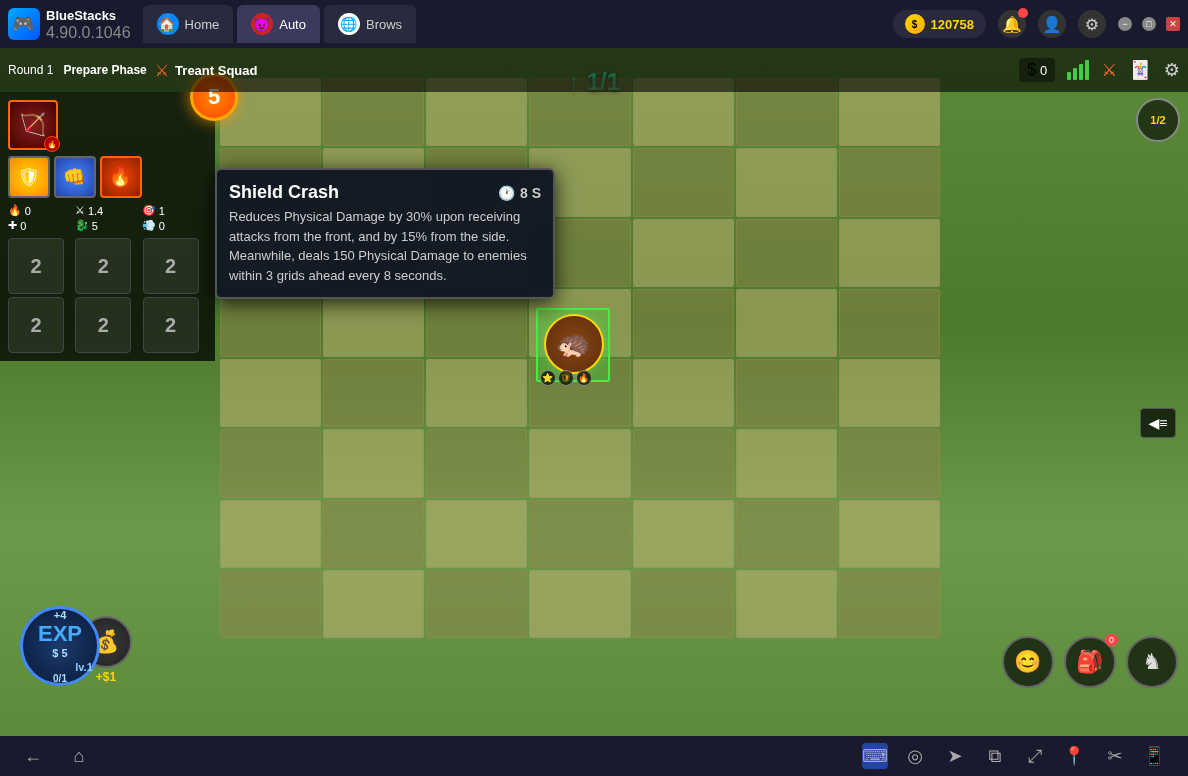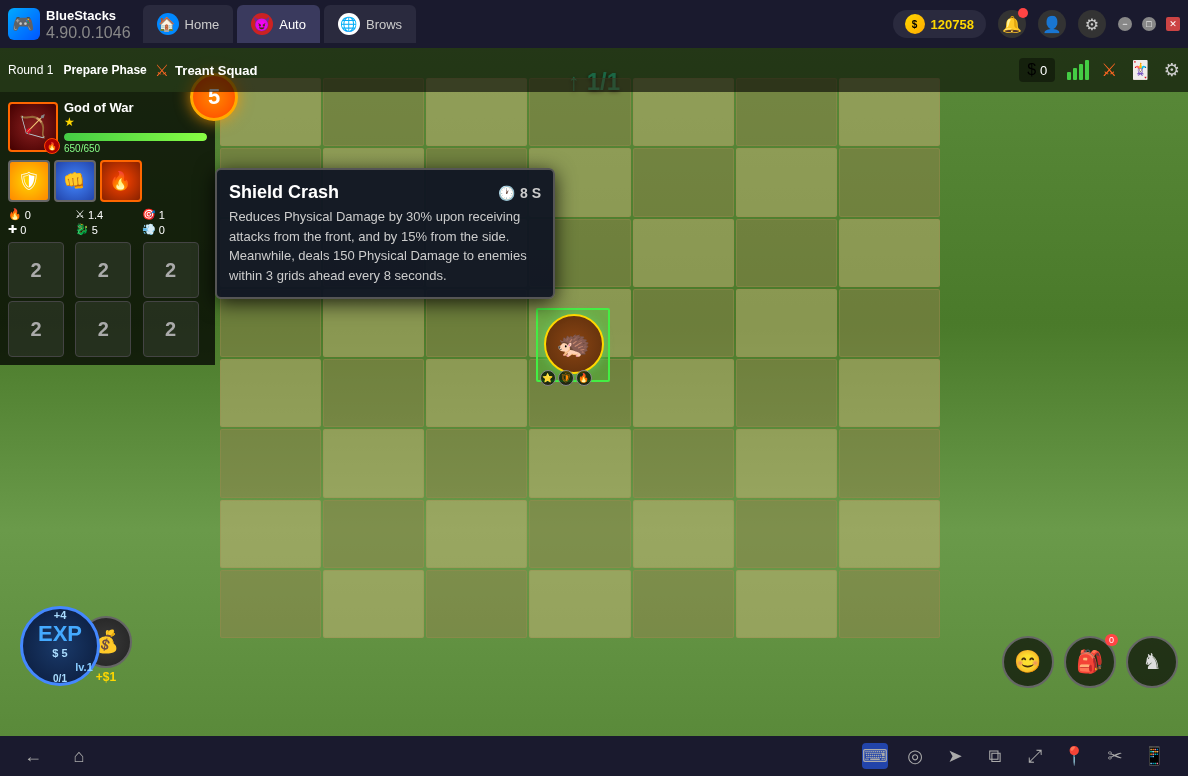--- a/index.html
+++ b/index.html
@@ -403,28 +403,20 @@
 
       <span style="color:#ccc;font-size:18px;">⚙</span>
     </div>
   </div>
 
   <div class="left-panel" style="top:44px;">
     <div class="char-name-row">
       <div class="char-portrait">
         🏹
         <div class="char-portrait-badge">🔥</div>
-      </div>
-      <div class="char-info">
-        <div class="char-title">God of War</div>
-        <div class="char-stars">★</div>
-        <div class="char-hp-bar">
-          <div class="char-hp-fill" style="width:100%;"></div>
-        </div>
-        <div class="char-hp-text">650/650</div>
       </div>
     </div>
 
     <div class="ability-row">
       <div class="ability-icon shield">🛡</div>
       <div class="ability-icon fist">👊</div>
       <div class="ability-icon flame">🔥</div>
     </div>
 
     <div class="stats-row">
@@ -560,20 +552,28 @@
       <div style="width:74px;height:74px;background:rgba(50,220,50,0.3);border:2px solid #44ee44;border-radius:2px;position:absolute;top:0;left:0;"></div>
       <div style="width:60px;height:60px;background:radial-gradient(circle,#8b4513,#5a2d0c);border-radius:50%;border:2px solid #ffd700;display:flex;align-items:center;justify-content:center;font-size:28px;position:relative;top:6px;left:8px;box-shadow:0 0 10px rgba(100,200,100,0.8);">🦔</div>
       <div style="display:flex;gap:2px;justify-content:center;margin-top:2px;position:relative;z-index:6;">
         <div style="width:16px;height:16px;border-radius:50%;background:rgba(0,0,0,0.7);display:flex;align-items:center;justify-content:center;font-size:9px;color:#ffd700;border:1px solid #888;">⭐</div>
         <div style="width:16px;height:16px;border-radius:50%;background:rgba(0,0,0,0.7);display:flex;align-items:center;justify-content:center;font-size:9px;color:#ff8800;border:1px solid #888;">🛡</div>
         <div style="width:16px;height:16px;border-radius:50%;background:rgba(0,0,0,0.7);display:flex;align-items:center;justify-content:center;font-size:9px;color:#ff4400;border:1px solid #888;">🔥</div>
       </div>
     </div>
   </div>
 
+  <div style="position:absolute;top:50px;right:8px;display:flex;flex-direction:column;gap:6px;align-items:center;">
+
+    <div style="background:rgba(0,0,0,0.6);border-radius:50%;width:44px;height:44px;display:flex;align-items:center;justify-content:center;color:#ffd700;font-size:11px;font-weight:bold;border:2px solid #888;">
+      <span>1/2</span>
+    </div>
+
+    <div style="background:rgba(0,0,0,0.7);border:1px solid #555;border-radius:4px;padding:6px 8px;color:#fff;font-size:14px;cursor:pointer;margin-top:260px;">◀≡</div>
+  </div>
 
   <div style="position:absolute;bottom:52px;left:80px;">
     <div style="width:52px;height:52px;background:radial-gradient(circle,#3a3a3a,#222);border-radius:50%;border:2px solid #666;display:flex;align-items:center;justify-content:center;font-size:22px;cursor:pointer;">💰</div>
     <div style="color:#ffd700;font-size:12px;font-weight:bold;text-align:center;margin-top:2px;">+$1</div>
   </div>
 
   <div class="exp-btn">
     <span style="font-size:11px;color:#aaddff;">+4</span>
     <span class="exp-label">EXP</span>
     <span class="exp-sub">$ 5</span>

